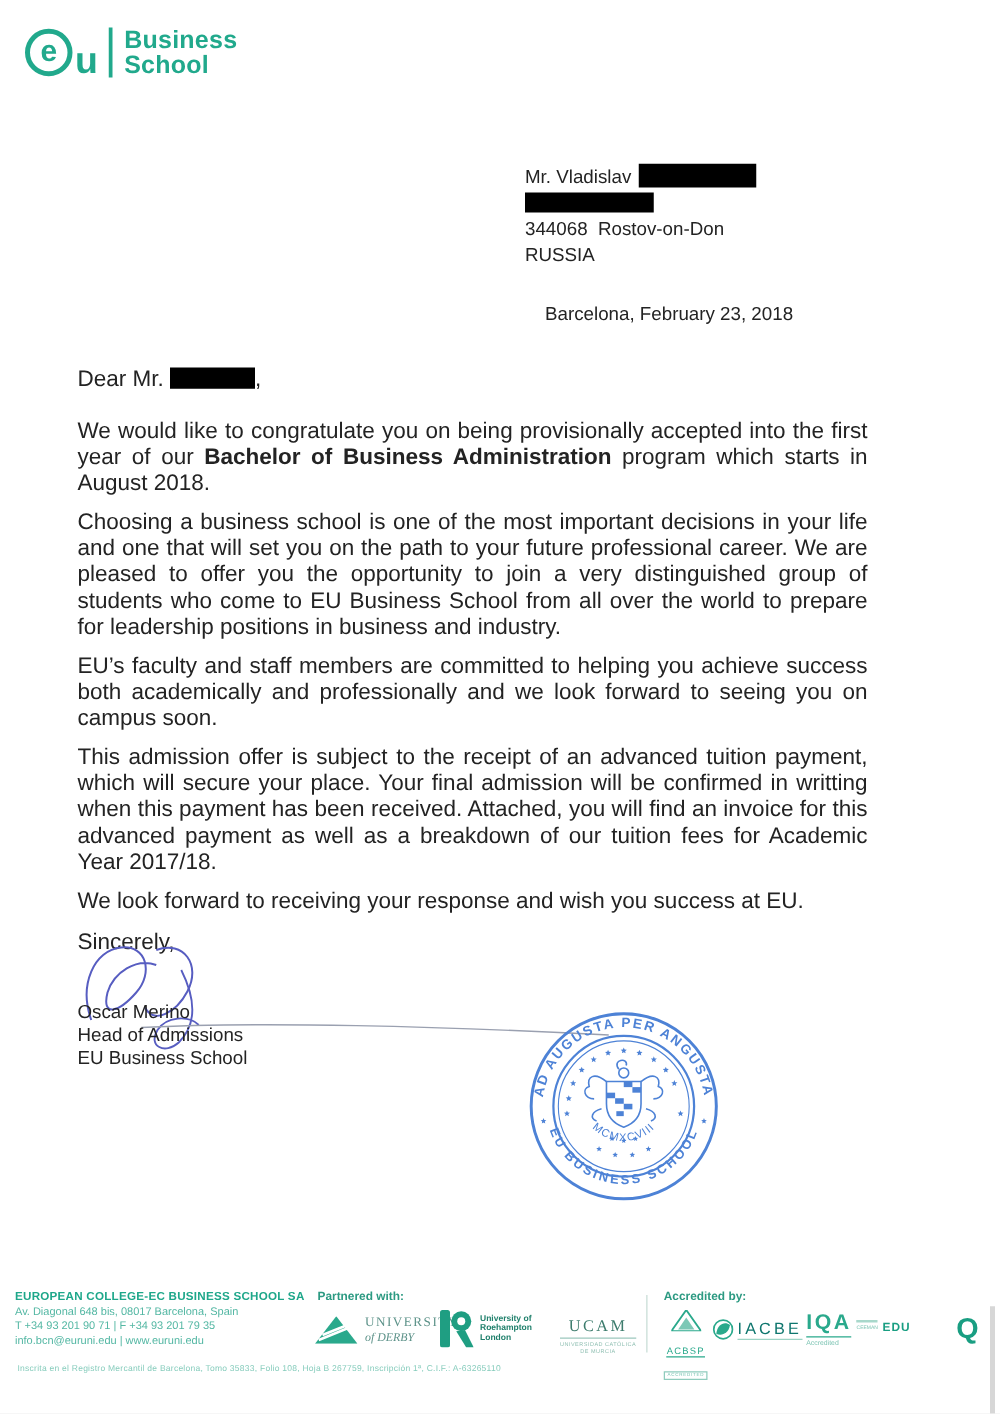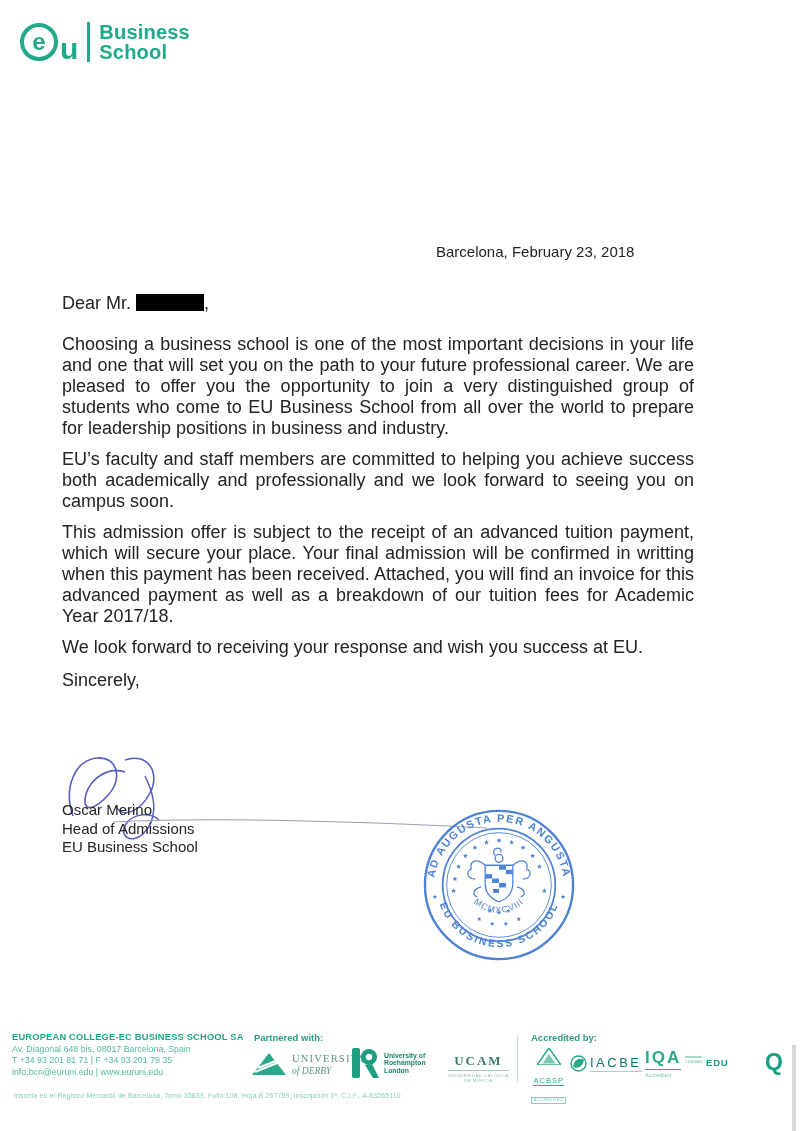--- a/index.html
+++ b/index.html
@@ -46,21 +46,21 @@
   .registro{position:absolute;left:14px;top:1092px;font-size:6.8px;color:#86ccbc;letter-spacing:0.2px;}
   .scan-edge{position:absolute;right:4px;top:1045px;width:4px;height:86px;background:#d7d7d7;}
   
   .derby{position:absolute;left:252px;top:1052px;display:flex;align-items:center;gap:6px;}
   .derby-text{font-family:"Liberation Serif",serif;color:#5e938a;line-height:10px;}
   .derby-l1{font-size:10.5px;letter-spacing:1.2px;}
   .derby-l2{font-size:9.5px;font-style:italic;}
   .roe{position:absolute;left:352px;top:1048px;display:flex;align-items:center;gap:5px;}
   .roe-text{font-size:6.8px;line-height:7.6px;font-weight:bold;color:#20806c;}
   .ucam{position:absolute;left:448px;top:1053px;text-align:center;}
-  .ucam-word{font-family:"Liberation Serif",serif;font-size:13px;letter-spacing:2px;color:#3d7c6d;border-bottom:1px solid #9cc8bd;padding-bottom:1px;font-weight:bold;}
+  .ucam-word{font-family:"Liberation Serif",serif;font-size:13px;letter-spacing:2px;color:#3d7c6d;border-bottom:1px solid #9cc8bd;padding-bottom:1px;}
   .ucam-cap{font-size:4.4px;color:#8fbfb2;letter-spacing:0.4px;line-height:5.4px;margin-top:2px;}
   
   .acbsp{position:absolute;left:531px;top:1048px;text-align:center;color:#2aa98c;}
   .acbsp-word{font-size:7.5px;letter-spacing:1px;border-bottom:1px solid #2aa98c;display:inline-block;}
   .acbsp-cap{font-size:3.6px;letter-spacing:0.6px;border:0.5px solid #8fccbd;padding:0.5px 2px;display:inline-block;margin-top:1px;color:#6fbfac;}
   .iacbe{position:absolute;left:570px;top:1055px;display:flex;align-items:center;gap:3px;}
   .iacbe-word{font-size:13px;letter-spacing:2.5px;color:#0f766e;border-bottom:1px solid #9cd3c4;padding-bottom:1px;}
   .iqa{position:absolute;left:645px;top:1048px;}
   .iqa-top{display:flex;align-items:center;gap:4px;}
   .iqa-word{font-size:17px;letter-spacing:2px;color:#2aa98c;font-weight:bold;border-bottom:1.5px solid #2aa98c;padding-bottom:1px;}
@@ -80,25 +80,27 @@
       <span class="eu-e">e</span>
       <span class="eu-u">u</span>
     </span>
     <span class="logo-divider"></span>
     <span class="logo-text">
       <span>Business</span><br>
       <span>School</span>
     </span>
   </div>
 
+  <div class="recipient"><span>Mr. Vladislav</span><span class="redact r-box1"></span><br><span class="redact r-box2"></span><br><span>344068  Rostov-on-Don</span><br><span>RUSSIA</span></div>
 
   <div class="dateline">Barcelona, February 23, 2018</div>
 
   <div class="content">
     <p class="salutation"><span>Dear Mr. </span><span class="sal-redact"></span><span>,</span></p>
+    <p><span>We would like to congratulate you on being provisionally accepted into the first year of our </span><b>Bachelor of Business Administration</b><span> program which starts in August 2018.</span></p>
     <p>Choosing a business school is one of the most important decisions in your life and one that will set you on the path to your future professional career. We are pleased to offer you the opportunity to join a very distinguished group of students who come to EU Business School from all over the world to prepare for leadership positions in business and industry.</p>
     <p>EU’s faculty and staff members are committed to helping you achieve success both academically and professionally and we look forward to seeing you on campus soon.</p>
     <p>This admission offer is subject to the receipt of an advanced tuition payment, which will secure your place. Your final admission will be confirmed in writting when this payment has been received. Attached, you will find an invoice for this advanced payment as well as a breakdown of our tuition fees for Academic Year 2017/18.</p>
     <p>We look forward to receiving your response and wish you success at EU.</p>
     <p class="valediction">Sincerely,</p>
   </div>
 
   <svg class="signature-svg" width="440" height="105" viewBox="0 0 440 105">
     <path d="M 18,68 C 8,40 20,12 42,10 C 62,8 68,30 54,46 C 40,62 26,66 31,46 C 36,30 54,18 70,24" fill="none" stroke="#575dc1" stroke-width="1.6"></path>
     <path d="M 70,12 C 92,4 106,24 95,45 C 86,62 68,72 61,58" fill="none" stroke="#575dc1" stroke-width="1.6"></path>
@@ -171,21 +173,21 @@
         <path d="M80.00,105.80 L80.58,107.20 L82.09,107.32 L80.94,108.31 L81.29,109.78 L80.00,108.99 L78.71,109.78 L79.06,108.31 L77.91,107.32 L79.42,107.20 Z"></path>
         <path d="M70.42,104.11 L71.01,105.51 L72.52,105.63 L71.36,106.62 L71.72,108.09 L70.42,107.30 L69.13,108.09 L69.48,106.62 L68.33,105.63 L69.84,105.51 Z"></path>
         <path d="M15.00,89.60 L15.63,91.13 L17.28,91.26 L16.03,92.33 L16.41,93.94 L15.00,93.08 L13.59,93.94 L13.97,92.33 L12.72,91.26 L14.37,91.13 Z"></path>
         <path d="M145.00,89.60 L145.63,91.13 L147.28,91.26 L146.03,92.33 L146.41,93.94 L145.00,93.08 L143.59,93.94 L143.97,92.33 L142.72,91.26 L144.37,91.13 Z"></path>
       </g>
   </svg>
 
   <div class="footer-company">
     <span class="co-name">EUROPEAN COLLEGE-EC BUSINESS SCHOOL SA</span><br>
     <span>Av. Diagonal 648 bis, 08017 Barcelona, Spain</span><br>
-    <span>T +34 93 201 81 71 | F +34 93 201 79 35</span><br>
+    <span>T +34 93 201 90 71 | F +34 93 201 79 35</span><br>
     <span>info.bcn@euruni.edu | www.euruni.edu</span>
   </div>
 
   <div class="f-label partnered-label">Partnered with:</div>
   <div class="f-label accredited-label">Accredited by:</div>
   <div class="footer-divider"></div>
 
   <div class="derby">
     <svg width="34" height="22" viewBox="0 0 34 22">
       <polygon points="0,22 17,0 34,22" fill="#2aa98c"></polygon>

